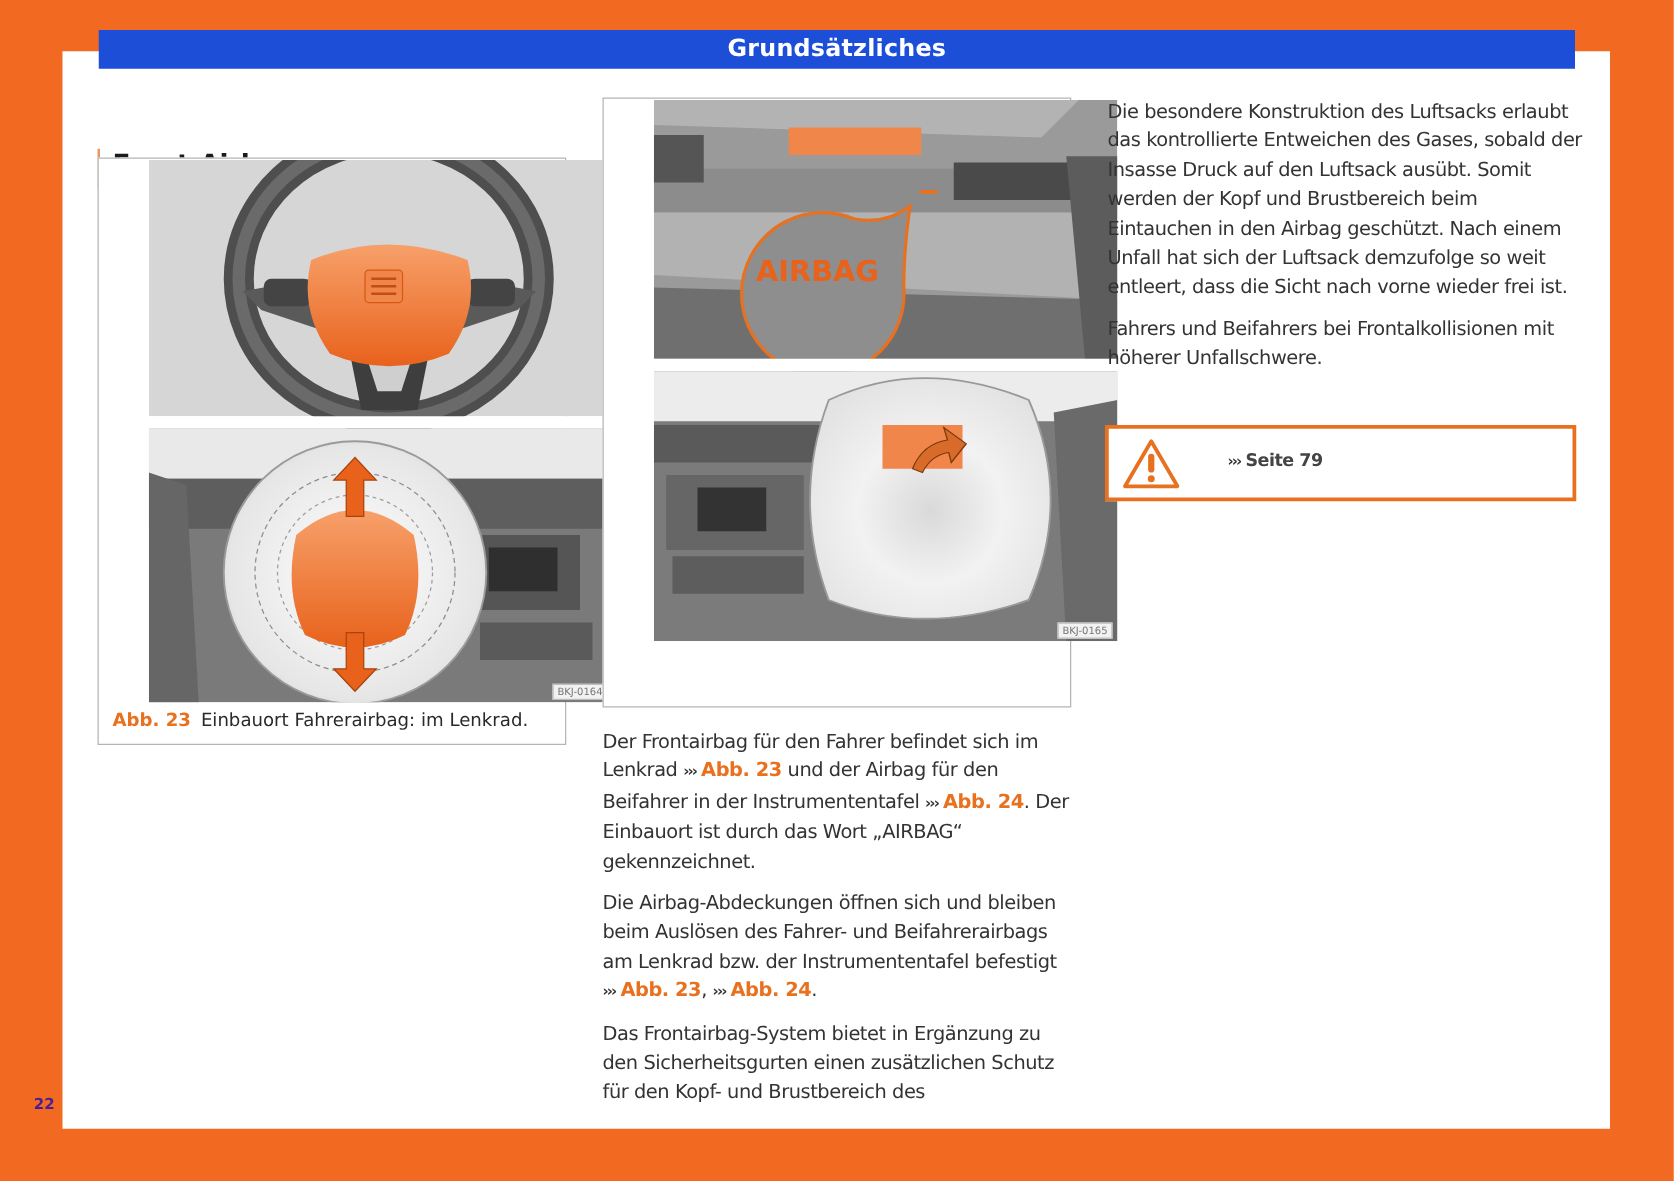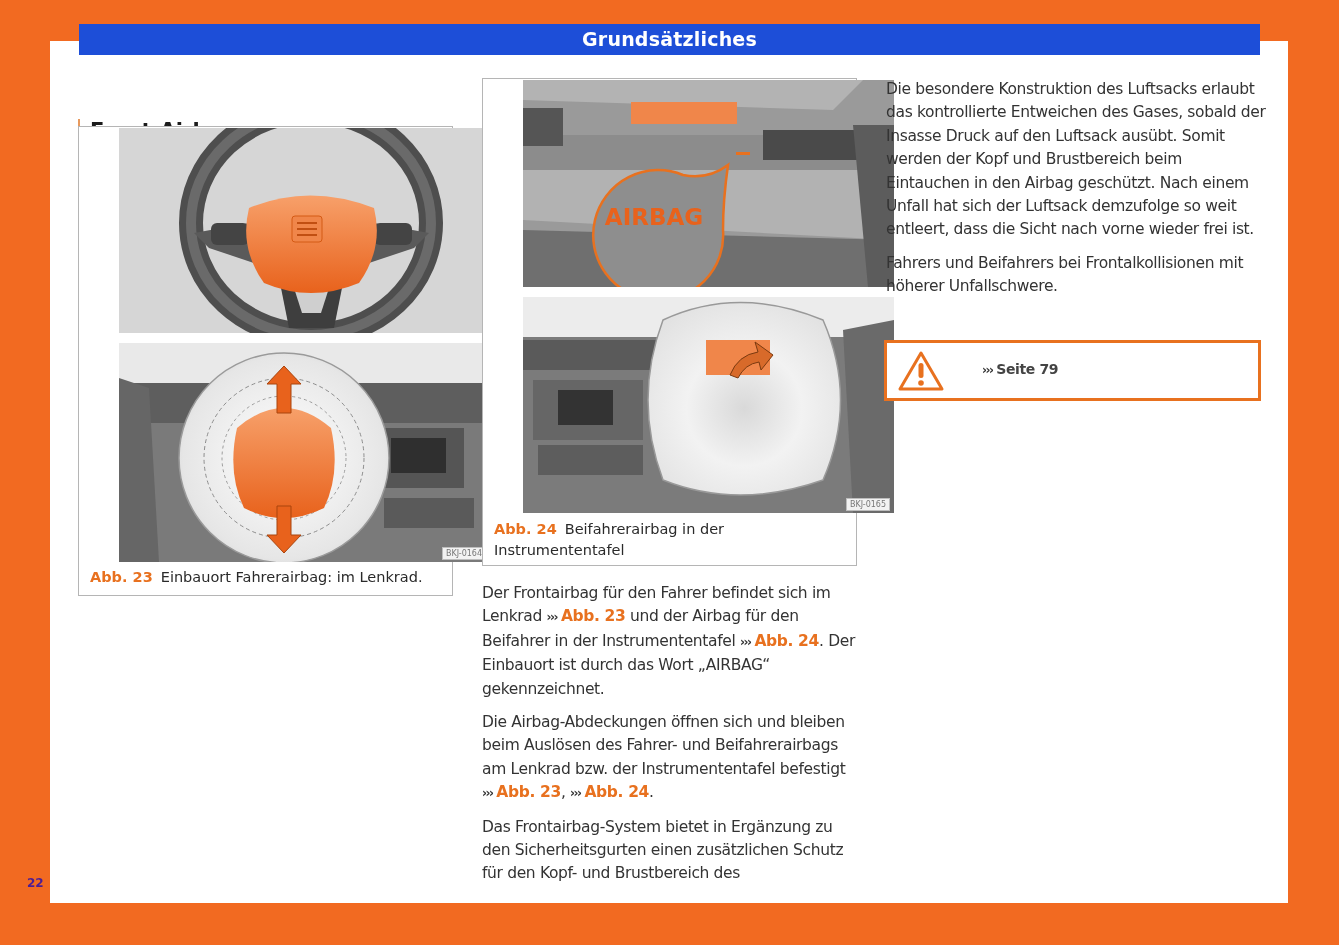--- a/index.html
+++ b/index.html
@@ -175,23 +175,20 @@
       <rect x="35" y="310" width="55" height="35" fill="#333"></rect>
       <rect x="15" y="365" width="105" height="30" fill="#5d5d5d"></rect>
       <path d="M320 250 L371 240 L371 433 L330 433 Z" fill="#6a6a6a"></path>
 
       <path d="M140 240 Q215 205 300 240 Q335 320 300 400 Q215 430 140 400 Q110 320 140 240 Z" fill="url(#bagGrad2)" stroke="#999" stroke-width="1.5"></path>
       <rect x="183" y="260" width="64" height="35" fill="#f0864a"></rect>
       <path d="M207 295 Q215 275 235 272 L232 262 L250 275 L238 290 L236 282 Q222 284 215 298 Z" fill="#d86a2a" stroke="#7a3a10"></path>
     </svg>
     <div class="code-label" style="bottom:2px;">BKJ-0165</div>
   </div>
-  <div class="fig-caption">
-    <span class="abb">Abb. 24</span><span>Beifahrerairbag in der Instrumententafel</span>
-  </div>
 </div>
 
 <div class="text-col col2">
     <p><span>Der Frontairbag für den Fahrer befindet sich im Lenkrad </span><span class="arrows">›››</span><span class="ref">Abb. 23</span><span> und der Airbag für den Beifahrer in der Instrumententafel </span><span class="arrows">›››</span><span class="ref">Abb. 24</span><span>. Der Einbauort ist durch das Wort „AIRBAG“ gekennzeichnet.</span></p>
     <p><span>Die Airbag-Abdeckungen öffnen sich und bleiben beim Auslösen des Fahrer- und Beifahrerairbags am Lenkrad bzw. der Instrumententafel befestigt </span><span class="arrows">›››</span><span class="ref">Abb. 23</span><span>, </span><span class="arrows">›››</span><span class="ref">Abb. 24</span><span>.</span></p>
     <p><span>Das Frontairbag-System bietet in Ergänzung zu den Sicherheitsgurten einen zusätzlichen Schutz für den Kopf- und Brustbereich des</span></p>
   </div>
 
 <div class="text-col col3">
     <p><span>Die besondere Konstruktion des Luftsacks erlaubt das kontrollierte Entweichen des Gases, sobald der Insasse Druck auf den Luftsack ausübt. Somit werden der Kopf und Brustbereich beim Eintauchen in den Airbag geschützt. Nach einem Unfall hat sich der Luftsack demzufolge so weit entleert, dass die Sicht nach vorne wieder frei ist.</span></p>

